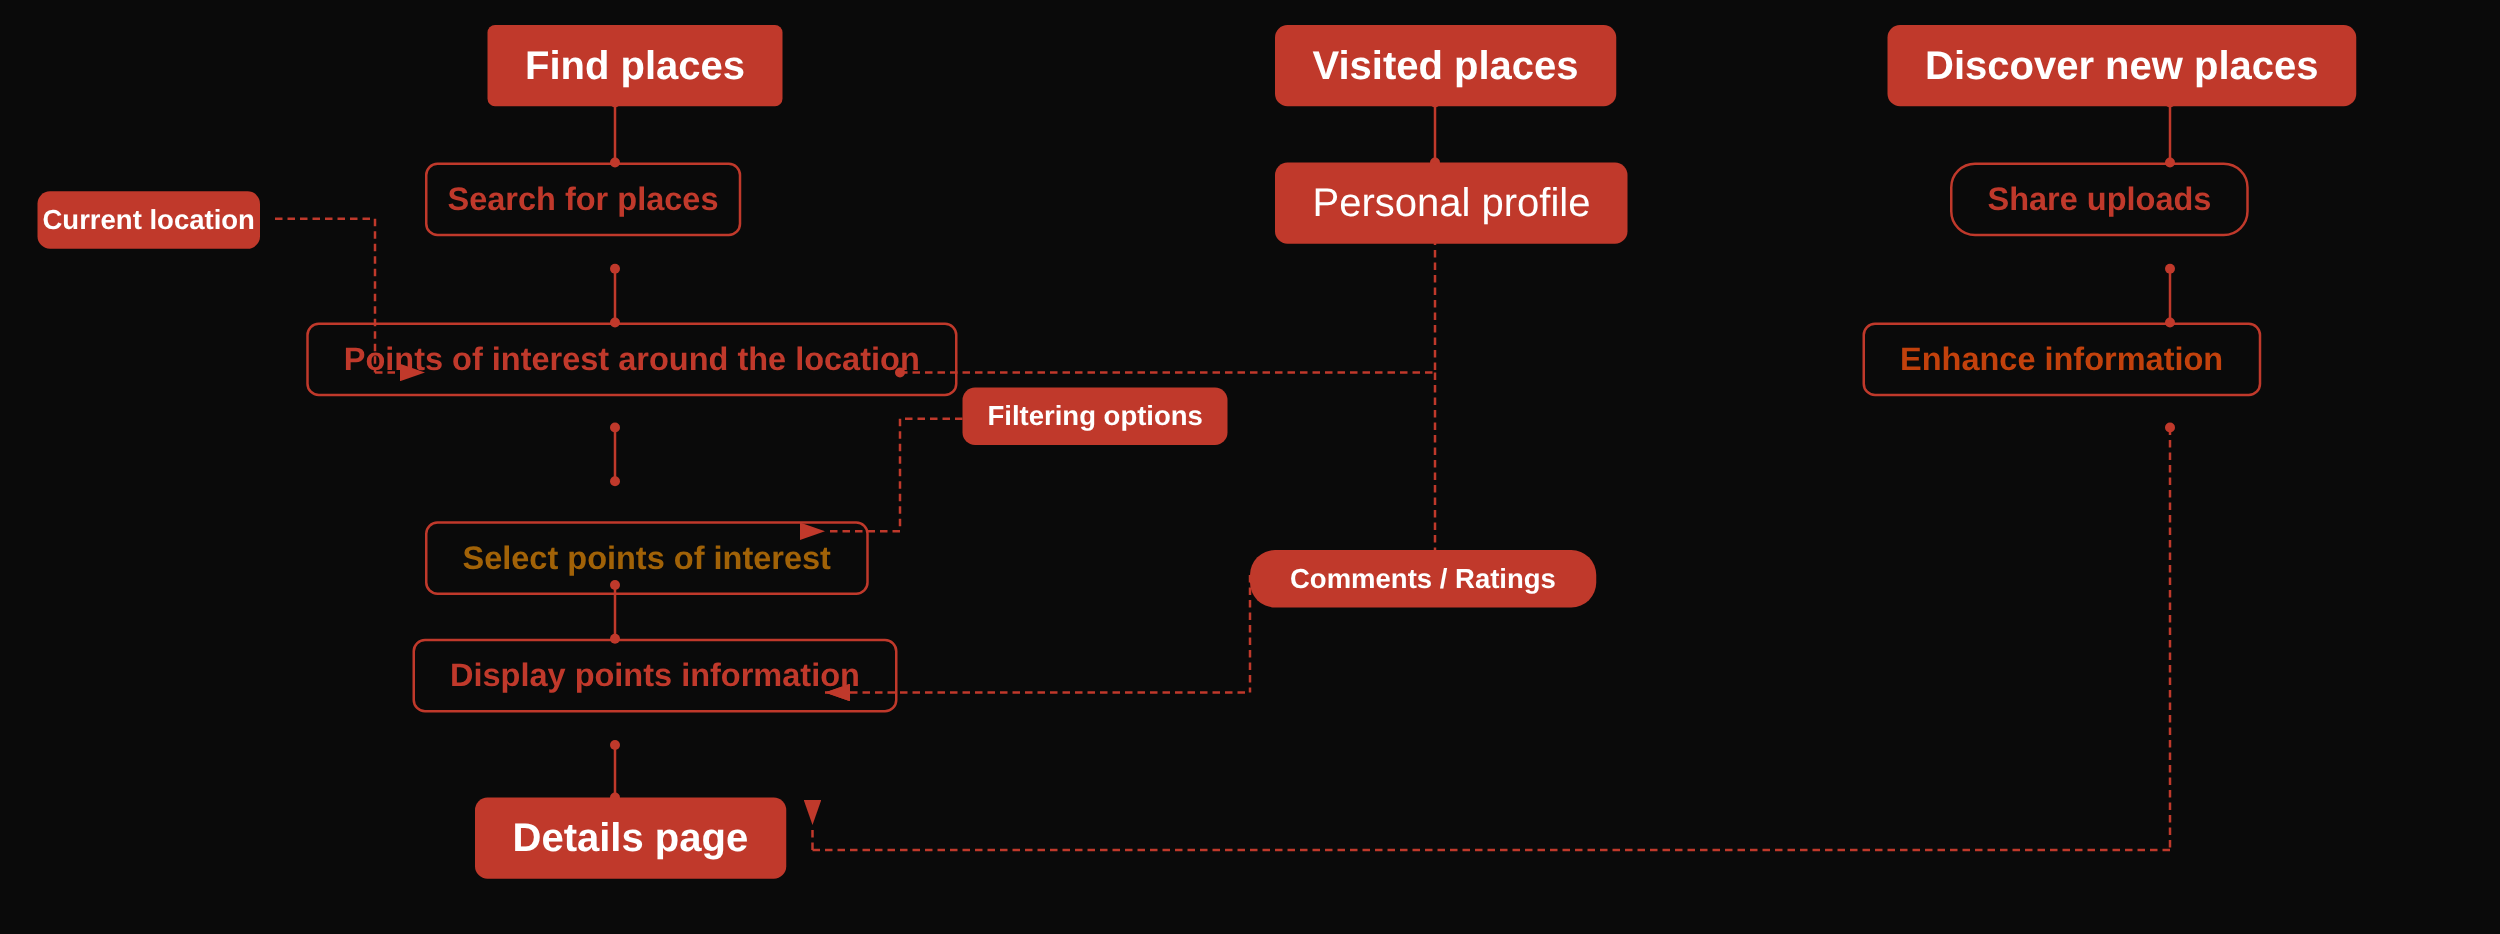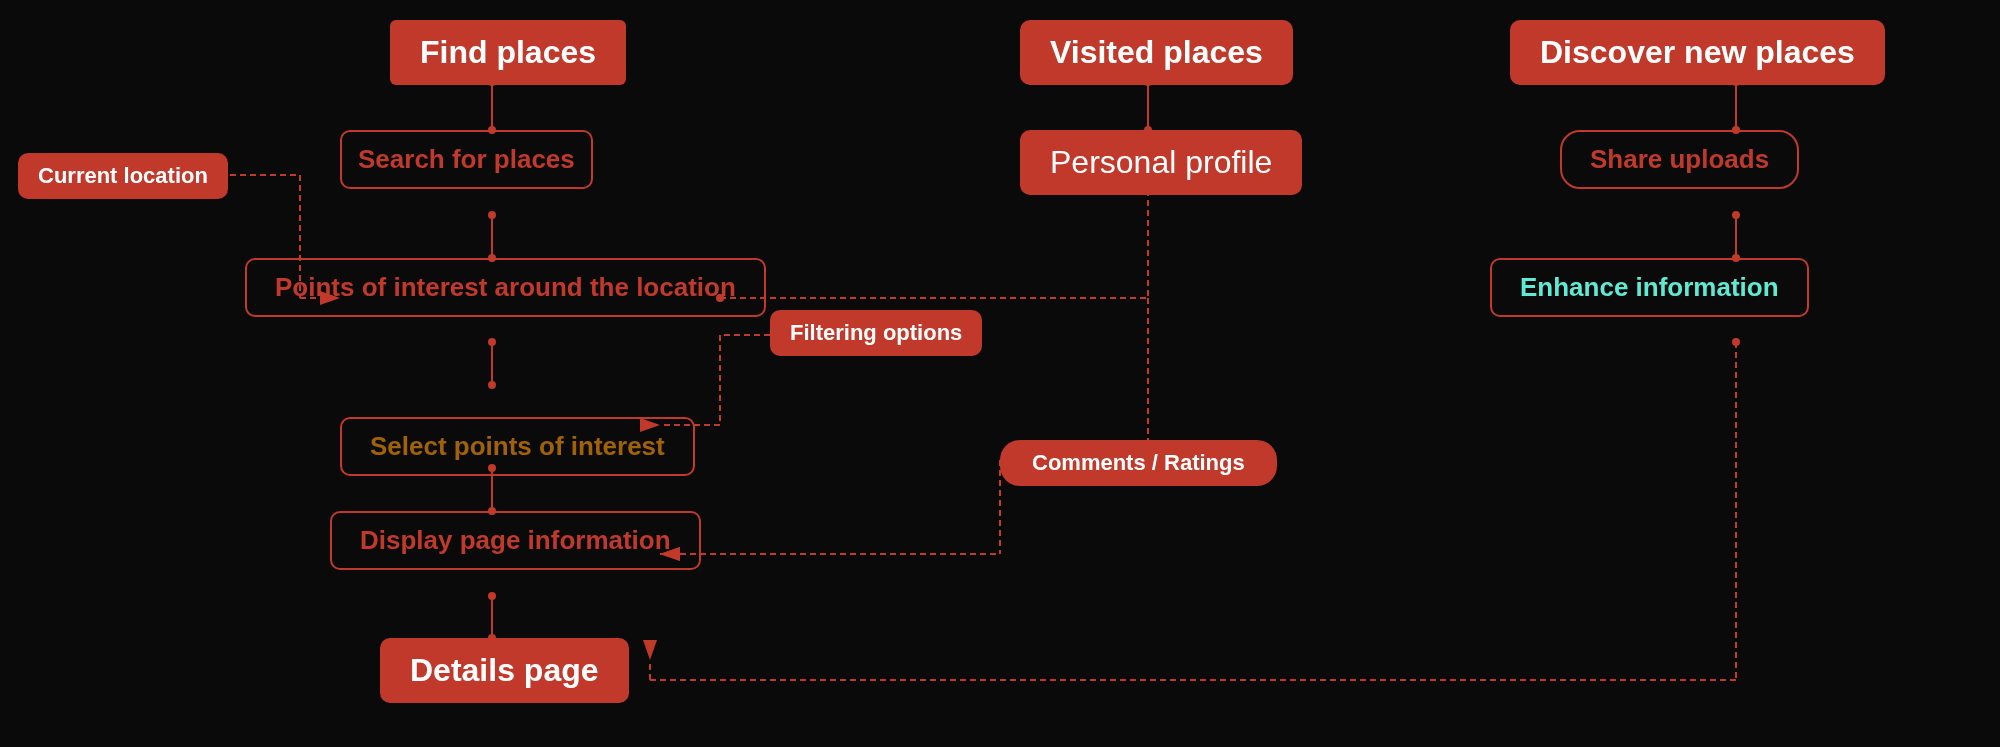--- a/index.html
+++ b/index.html
@@ -127,39 +127,39 @@
     <circle cx="1736" cy="342" r="4" fill="#c0392b"></circle>
     <line x1="1736" y1="342" x2="1736" y2="680" stroke="#c0392b" stroke-width="2" stroke-dasharray="6,4"></line>
     <line x1="650" y1="680" x2="1736" y2="680" stroke="#c0392b" stroke-width="2" stroke-dasharray="6,4"></line>
     <line x1="650" y1="680" x2="650" y2="660" stroke="#c0392b" stroke-width="2" stroke-dasharray="6,4" marker-end="url(#arrowhead-left)"></line>
 
     <line x1="660" y1="554" x2="660" y2="554" stroke="#c0392b" stroke-width="2" marker-end="url(#arrowhead-left)"></line>
   </svg>
 
   <div class="node node-filled node-large" style="left: 390px; top: 20px; font-size: 32px; padding: 14px 30px; border-radius: 6px; background-color: rgb(192, 57, 43); color: rgb(255, 255, 255);">Find places</div>
 
-  <div class="node node-filled node-small" style="left: 18px; top: 153px; font-size: 22px; padding: 10px 20px; border-radius: 10px; background-color: rgb(192, 57, 43); color: rgb(255, 255, 255);">Current location</div>
+  <div class="node node-filled node-small" style="left: 30px; top: 153px; font-size: 22px; padding: 10px 4px; border-radius: 10px; background-color: rgb(192, 57, 43); color: rgb(255, 255, 255);">Current location</div>
 
   <div class="node node-outline node-medium" style="left: 340px; top: 130px; font-size: 26px; padding: 12px 16px; border-radius: 10px; border-color: rgb(192, 57, 43); color: rgb(192, 57, 43);">Search for places</div>
 
   <div class="node node-outline node-medium" style="left: 245px; top: 258px; font-size: 26px; padding: 12px 28px; border-radius: 10px; border-color: rgb(192, 57, 43); color: rgb(192, 57, 43);">Points of interest around the location</div>
 
   <div class="node node-filled node-small" style="left: 770px; top: 310px; font-size: 22px; padding: 10px 20px; border-radius: 10px; background-color: rgb(192, 57, 43); color: rgb(255, 255, 255);">Filtering options</div>
 
   <div class="node node-outline node-medium" style="left: 340px; top: 398px; font-size: 26px; padding: 12px 28px; border-radius: 10px; border-color: rgb(192, 57, 43); color: #a16207; margin-top: 19px;">Select points of interest</div>
 
   <div class="node node-filled node-small" style="left: 1000px; top: 440px; font-size: 22px; padding: 10px 32px; border-radius: 20px; background-color: rgb(192, 57, 43); color: rgb(255, 255, 255);">Comments / Ratings</div>
 
-  <div class="node node-outline node-medium" style="left: 330px; top: 511px; font-size: 26px; padding: 12px 28px; border-radius: 10px; border-color: rgb(192, 57, 43); color: rgb(192, 57, 43);">Display page information</div>
+  <div class="node node-outline node-medium" style="left: 330px; top: 511px; font-size: 26px; padding: 12px 28px; border-radius: 10px; border-color: rgb(192, 57, 43); color: rgb(192, 57, 43);">Display points information</div>
 
   <div class="node node-filled node-large" style="left: 380px; top: 638px; font-size: 32px; padding: 14px 30px; border-radius: 10px; background-color: rgb(192, 57, 43); color: rgb(255, 255, 255);">Details page</div>
 
   <div class="node node-filled node-large" style="left: 1020px; top: 20px; font-size: 32px; padding: 14px 30px; border-radius: 10px; background-color: rgb(192, 57, 43); color: rgb(255, 255, 255); text-align: right;">Visited places</div>
 
   <div class="node node-filled node-large" style="left: 1020px; top: 130px; font-size: 32px; padding: 14px 30px; border-radius: 10px; font-weight: 400; background-color: rgb(192, 57, 43); color: rgb(255, 255, 255);">Personal profile</div>
 
   <div class="node node-filled node-large" style="left: 1510px; top: 20px; font-size: 32px; padding: 14px 30px; border-radius: 10px; background-color: rgb(192, 57, 43); color: rgb(255, 255, 255);">Discover new places</div>
 
   <div class="node node-outline node-medium" style="left: 1560px; top: 130px; font-size: 26px; padding: 12px 28px; border-radius: 20px; border-color: rgb(192, 57, 43); color: rgb(192, 57, 43);">Share uploads</div>
 
-  <div class="node node-outline node-medium" style="left: 1490px; top: 258px; font-size: 26px; padding: 12px 28px; border-radius: 10px; border-color: rgb(192, 57, 43); color: #5eead4;">Enhance information</div>
+  <div class="node node-outline node-medium" style="left: 1490px; top: 258px; font-size: 26px; padding: 12px 28px; border-radius: 10px; border-color: rgb(192, 57, 43); color: #c2410c;">Enhance information</div>
 
 </div>
 
 </body></html>

